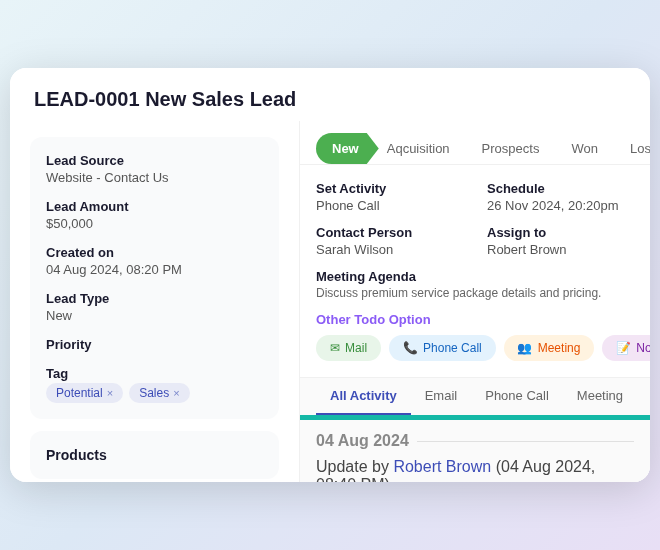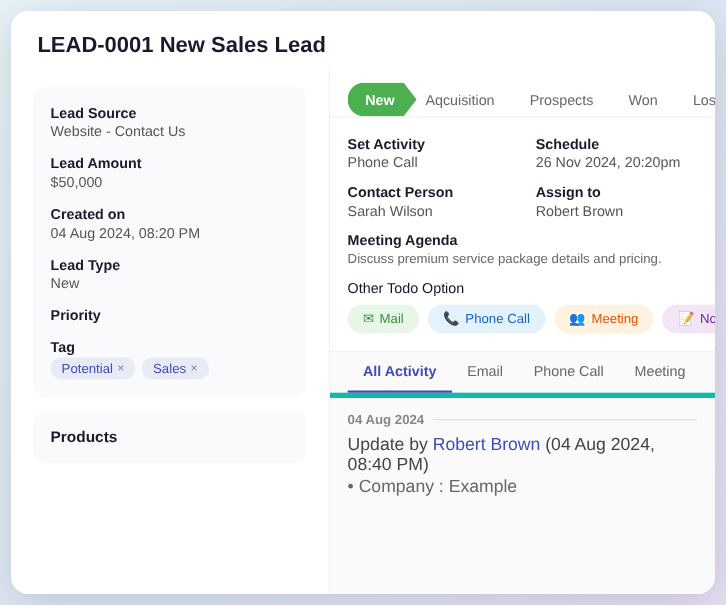--- a/index.html
+++ b/index.html
@@ -8,21 +8,21 @@
       background: linear-gradient(135deg, #e8f4f8 0%, #dce8f5 50%, #e8dff5 100%);
       width: 660px;
       height: 550px;
       overflow: hidden;
       display: flex;
       align-items: center;
       justify-content: center;
     }
     .app-window {
       width: 640px;
-      height: 530px;
+      height: 414px;
       background: #fff;
       border-radius: 16px;
       box-shadow: 0 8px 40px rgba(0,0,0,0.15);
       overflow: hidden;
       display: flex;
       flex-direction: column;
     }
     .header {
       padding: 20px 24px 10px;
       background: #fff;
@@ -168,22 +168,22 @@
     }
     .meeting-agenda-text {
       font-size: 12px;
       color: #666;
     }
     .other-todo {
       margin-top: 8px;
     }
     .other-todo-title {
       font-size: 13px;
-      font-weight: 400;
-      color: #0f172a;
+      font-weight: 700;
+      color: #8b5cf6;
       margin-bottom: 8px;
     }
     .todo-buttons {
       display: flex;
       gap: 8px;
       flex-wrap: nowrap;
     }
     .todo-btn {
       display: flex;
       align-items: center;
@@ -236,21 +236,21 @@
     }
 
     
     .log-content {
       flex: 1;
       overflow-y: auto;
       padding: 12px 16px;
       background: #fafafa;
     }
     .log-date-header {
-      font-size: 12px;
+      font-size: 16px;
       font-weight: 700;
       color: #888;
       margin-bottom: 8px;
       display: flex;
       align-items: center;
       gap: 8px;
     }
     .log-date-header::after {
       content: '';
       flex: 1;

